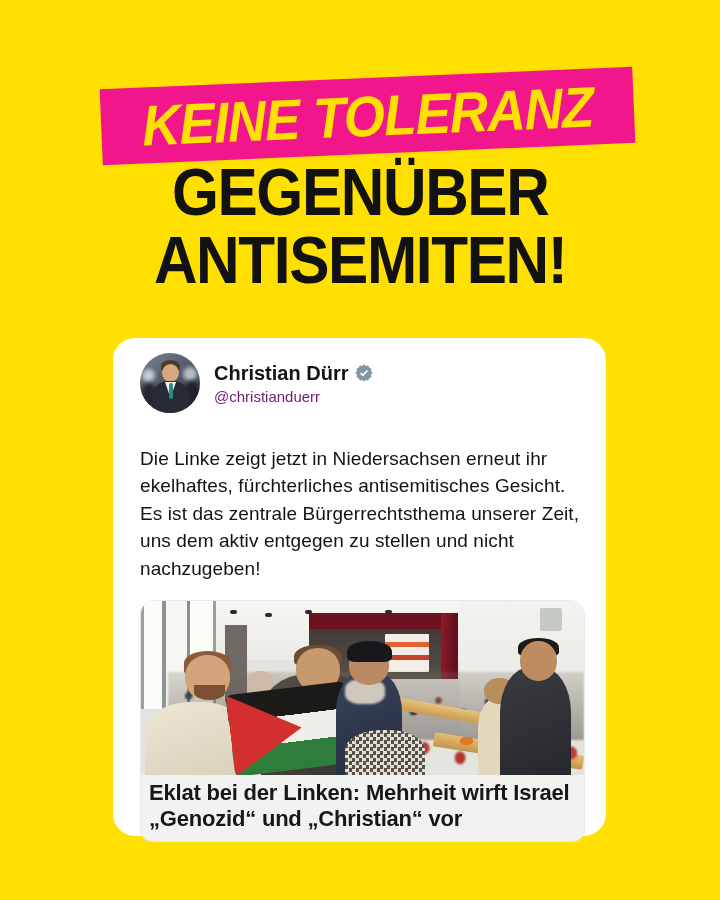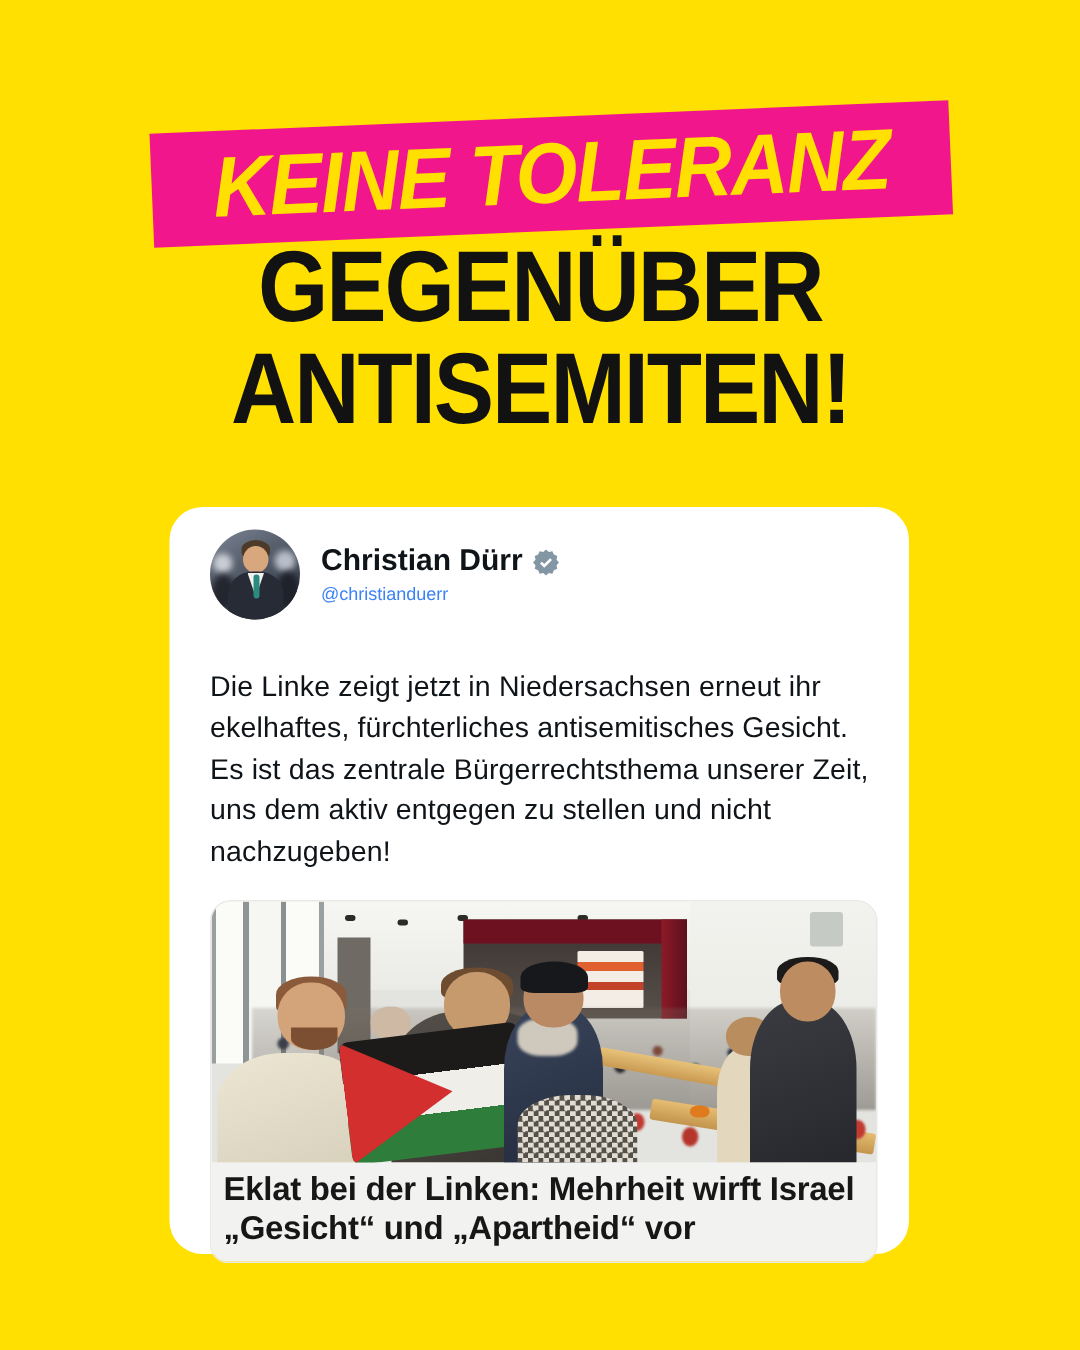--- a/index.html
+++ b/index.html
@@ -31,21 +31,21 @@
   .av-hair{position:absolute;left:21px;top:7px;width:19px;height:12px;border-radius:50% 50% 30% 30%;background:#4e3a28;}
   .av-face{position:absolute;left:22px;top:11px;width:17px;height:18px;border-radius:50%;background:#d9a77e;}
   .av-body{position:absolute;left:12px;top:28px;width:37px;height:34px;border-radius:45% 45% 0 0;background:#272b36;}
   .av-shirt{position:absolute;left:25px;top:29px;width:11px;height:16px;background:#f2f2ef;
             clip-path:polygon(0 0,100% 0,50% 100%);}
   .av-tie{position:absolute;left:29px;top:30px;width:4px;height:16px;background:#2c8b80;border-radius:2px;}
   .tw-id{margin-left:14px;}
   .tw-name-row{display:flex;align-items:center;justify-content:space-between;}
   .tw-name{font-size:20px;font-weight:bold;color:#0f1419;}
   .badge{width:20px;height:20px;margin-left:6px;}
-  .tw-handle{font-size:12px;color:#3b82f6;margin-top:3px;}
+  .tw-handle{font-size:15px;color:#701a75;margin-top:3px;}
   .tw-text{margin-top:32px;width:444px;font-size:19px;line-height:27.4px;color:#0f1419;letter-spacing:.1px;}
 
   
   .embed{margin-top:18px;width:445px;border-radius:14px 14px 12px 12px;overflow:hidden;
          border:1px solid #e9e9e7;box-sizing:border-box;}
   .scene{position:relative;width:443px;height:174px;overflow:hidden;background:#e3e3df;}
   .scene *{position:absolute;}
   .ph-ceiling{left:0;top:0;width:100%;height:34%;background:linear-gradient(#f6f6f3,#eaeae6);}
   .ph-light{background:#2b2b28;border-radius:2px;width:7px;height:4px;}
   .ph-wall-right{left:72%;top:0;width:28%;height:78%;background:linear-gradient(#f2f2ee,#e7e7e2);}
@@ -202,17 +202,17 @@
         <div class="fg-cap-scarf"></div>
         <div class="fg-cap-head"></div>
         <div class="fg-cap-hat"></div>
         <div class="fg-keff-head"></div>
         <div class="fg-child-body"></div>
         <div class="fg-child-head"></div>
         <div class="fg-man-right-body"></div>
         <div class="fg-man-right-hair"></div>
         <div class="fg-man-right-head"></div>
       </div>
-      <div class="embed-caption">Eklat bei der Linken: Mehrheit wirft Israel „Gesicht“ und „Apartheid“ vor</div>
+      <div class="embed-caption">Eklat bei der Linken: Mehrheit wirft Israel „Genozid“ und „Christian“ vor</div>
     </div>
 
   </div>
 </div>
 
 </body></html>

